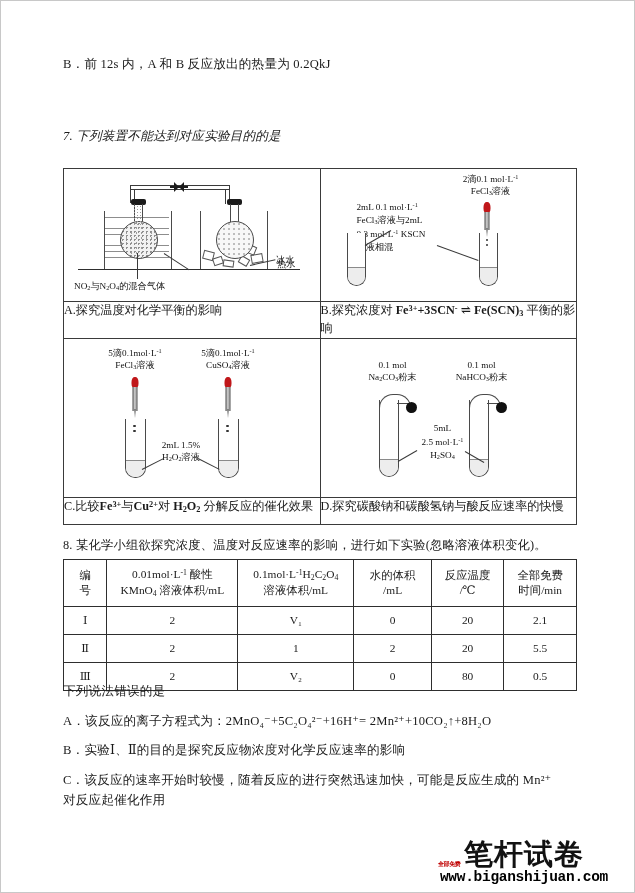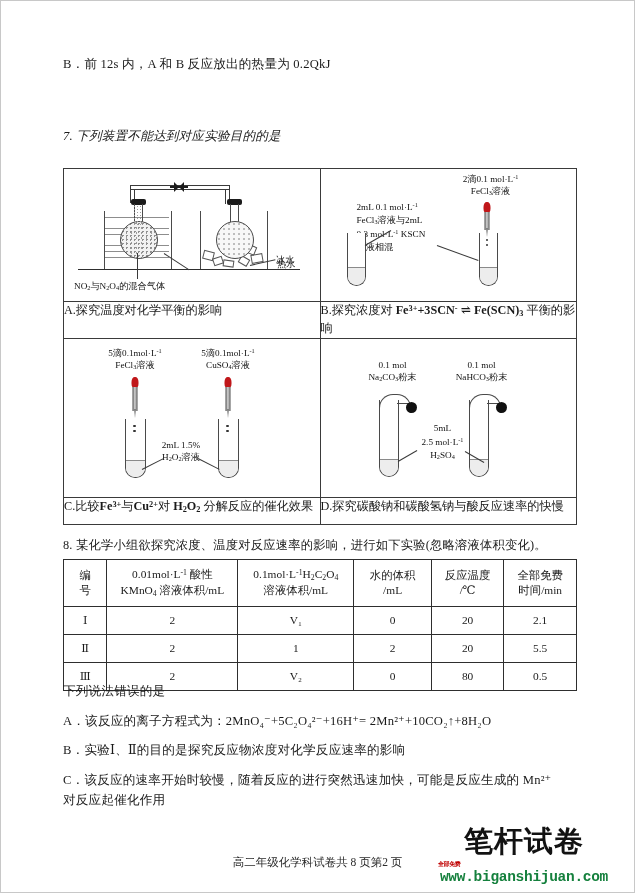--- a/index.html
+++ b/index.html
@@ -99,22 +99,22 @@
   .wm-main {
     font-size: 29px;
     font-weight: bold;
     color: #121212;
     letter-spacing: 1px;
   }
   .wm-url {
     font-family: "Liberation Mono", monospace;
     font-size: 14.5px;
     font-weight: bold;
-    color: #15803d;
-    margin-top: 14px;
+    color: #000000;
+    margin-top: 1px;
     letter-spacing: -0.3px;
   }
   .wm-badge {
     position: absolute;
     left: -2px;
     bottom: 17px;
     font-size: 6px;
     color: #c00000;
     font-weight: bold;
     letter-spacing: -0.4px;
@@ -466,23 +466,20 @@
       <span class="opt-letter">B．</span><span>实验Ⅰ、Ⅱ的目的是探究反应物浓度对化学反应速率的影响</span>
     </div>
     <div class="opt-line" style="margin-bottom:8px;">
       <span class="opt-letter">C．</span><span>该反应的速率开始时较慢，随着反应的进行突然迅速加快，可能是反应生成的 Mn²⁺</span>
     </div>
     <div class="opt-line" style="margin-bottom:4px;padding-left:0;">
       <span>对反应起催化作用</span>
     </div>
   </div>
 
-  <div class="footer">
-    <span>高二年级化学科试卷共 8 页第2 页</span>
-  </div>
 
   <div class="watermark">
     <div class="wm-main">笔杆试卷</div>
     <div class="wm-badge">全部免费</div>
     <div class="wm-url">www.biganshijuan.com</div>
   </div>
 
 </div>
 
 </body></html>

